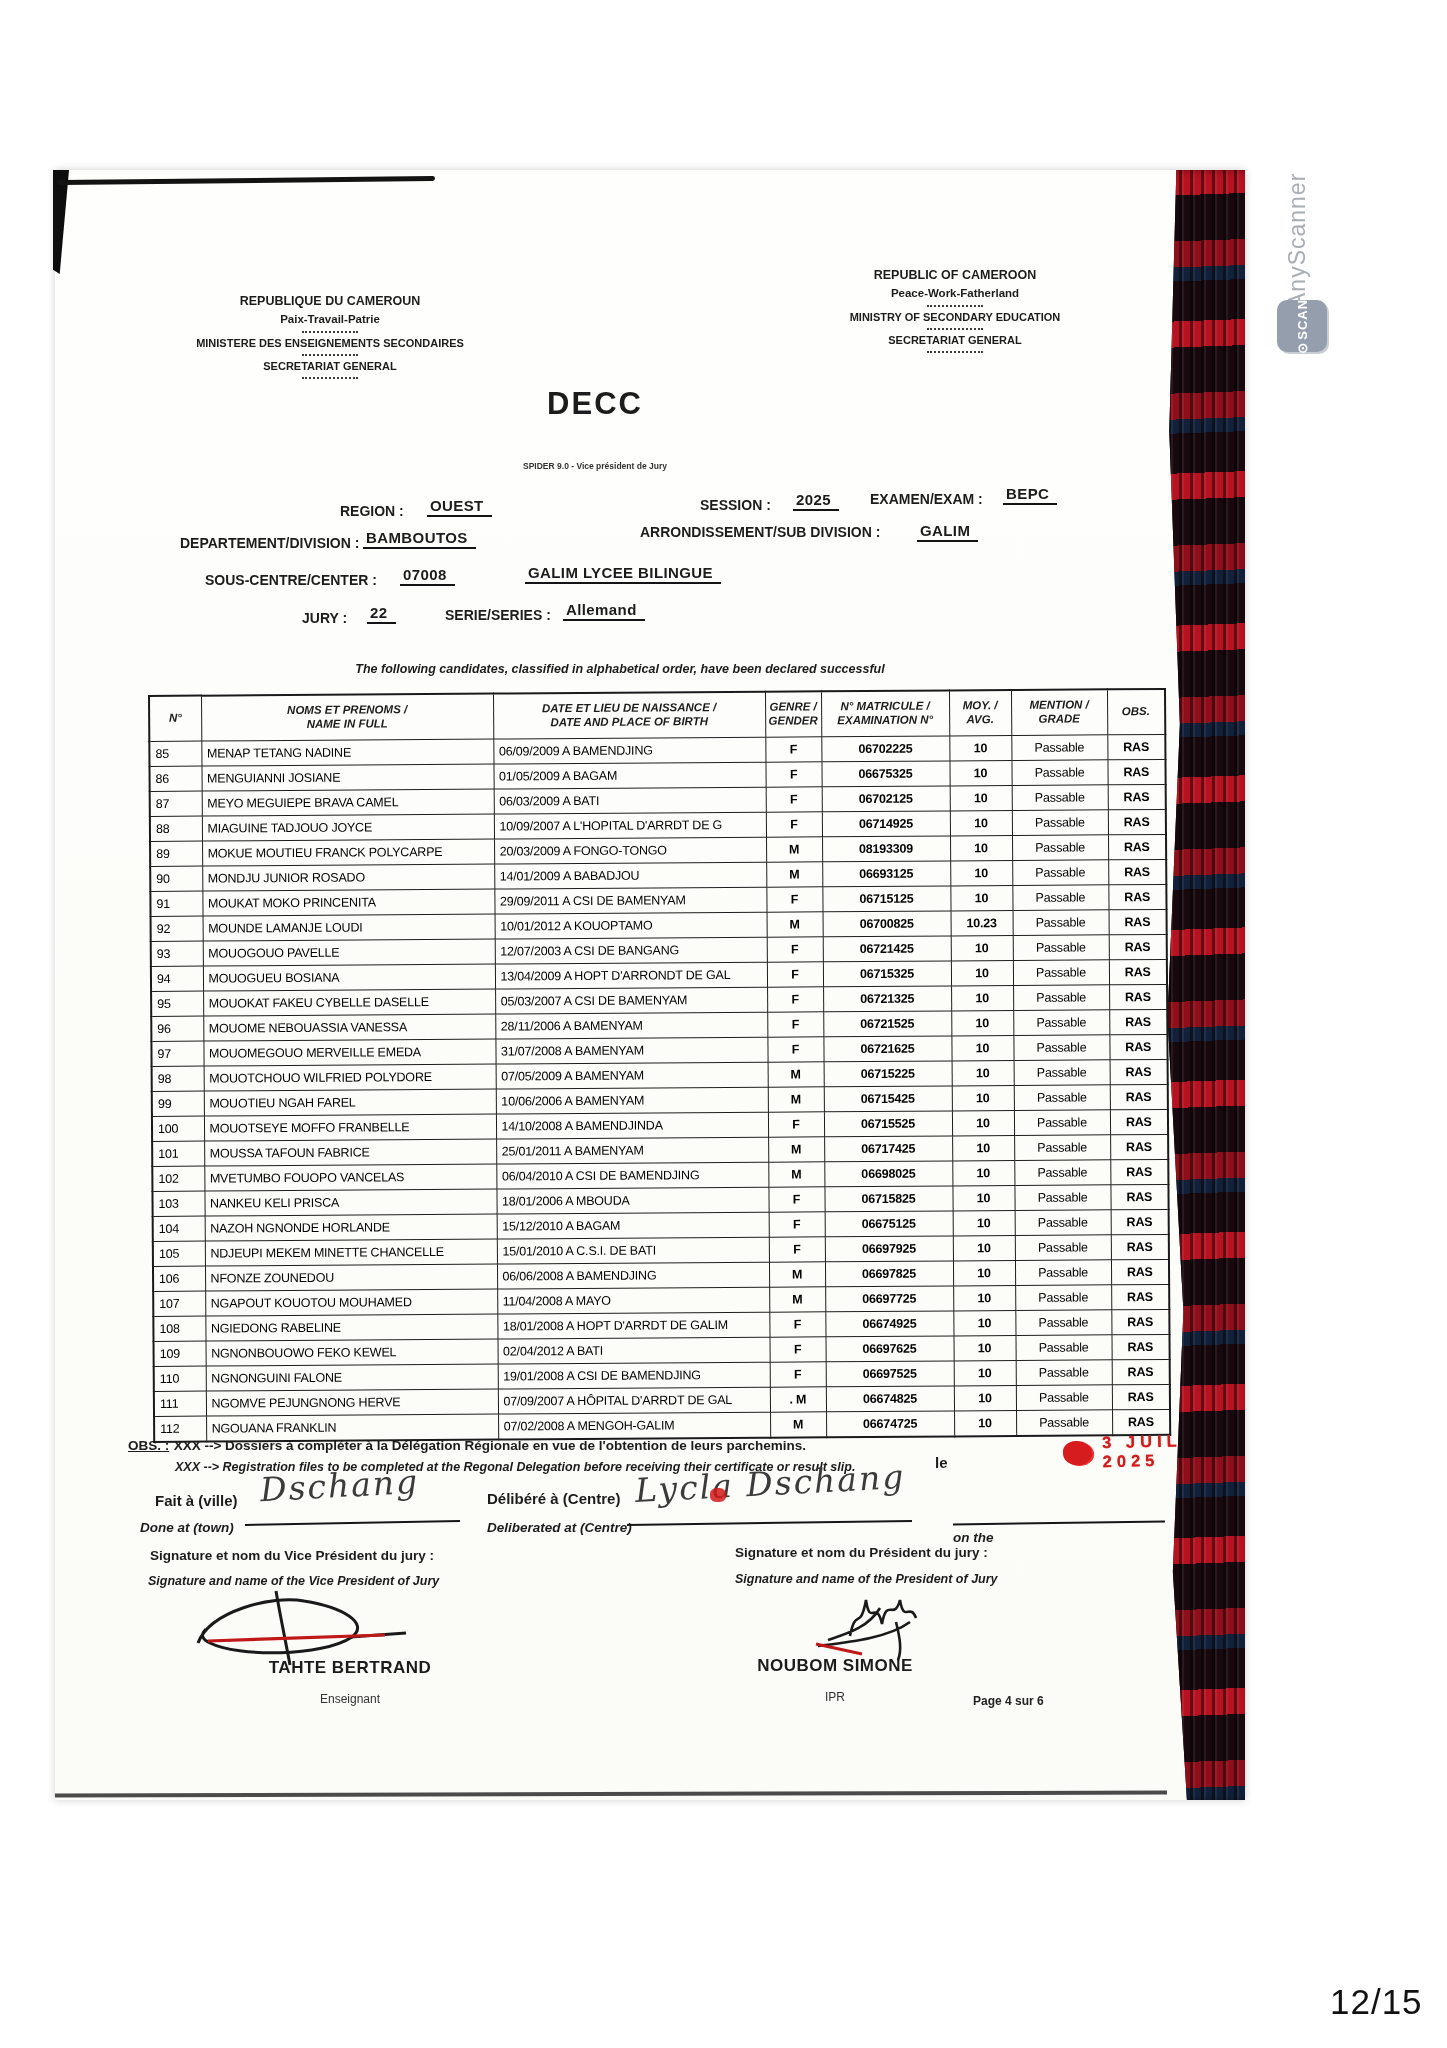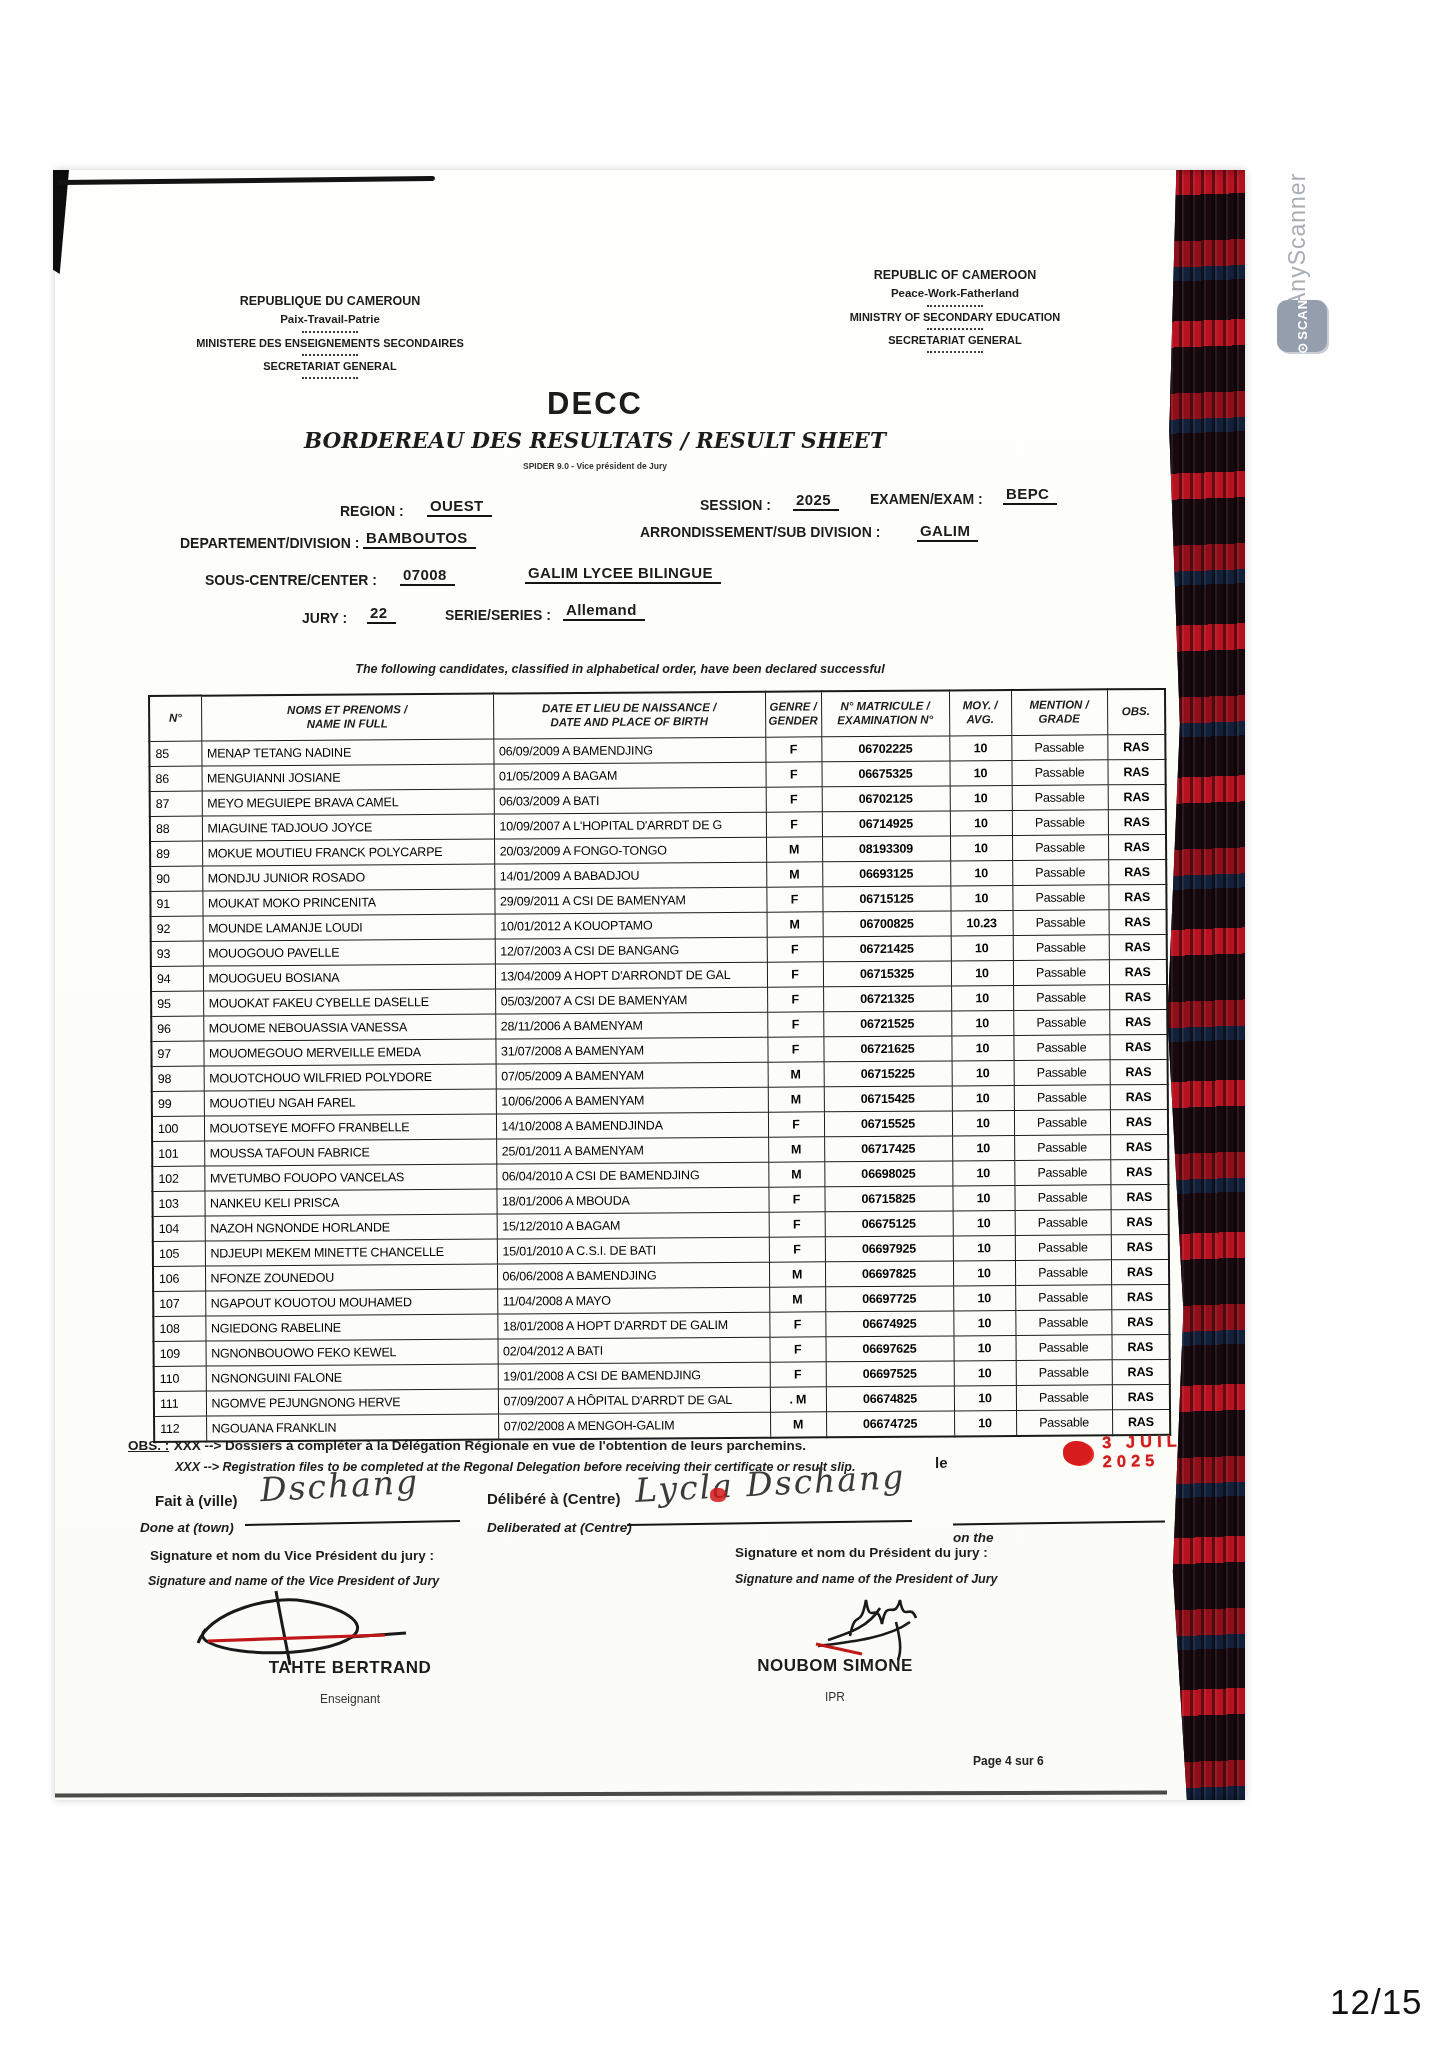--- a/index.html
+++ b/index.html
@@ -125,21 +125,20 @@
       <div class="l1">REPUBLIC OF CAMEROON</div>
       <div class="l2">Peace-Work-Fatherland</div>
       <div class="dash"></div>
       <div class="l3">MINISTRY OF SECONDARY EDUCATION</div>
       <div class="dash"></div>
       <div class="l3">SECRETARIAT GENERAL</div>
       <div class="dash"></div>
     </div>
 
     <div class="abs ctr doc-title" style="left:380px;top:216px;width:320px;">DECC</div>
-    <div class="abs ctr doc-subtitle" style="left:175px;top:258px;width:730px;">BORDEREAU DES RESULTATS / RESULT SHEET</div>
     <div class="abs ctr doc-subnote" style="left:415px;top:291px;width:250px;">SPIDER 9.0 - Vice président de Jury</div>
 
     <div class="abs mlabel" style="left:285px;top:333px;">REGION :</div>
     <div class="abs uval" style="left:372px;top:327px;">OUEST</div>
     <div class="abs mlabel" style="left:645px;top:327px;">SESSION :</div>
     <div class="abs uval" style="left:738px;top:321px;">2025</div>
     <div class="abs mlabel" style="left:815px;top:321px;">EXAMEN/EXAM :</div>
     <div class="abs uval" style="left:948px;top:315px;">BEPC</div>
     <div class="abs mlabel" style="left:125px;top:365px;">DEPARTEMENT/DIVISION :</div>
     <div class="abs uval" style="left:308px;top:359px;">BAMBOUTOS</div>
@@ -553,15 +552,15 @@
     <div class="abs sig-title-en" style="left:680px;top:1402px;">Signature and name of the President of Jury</div>
     <svg class="abs" style="left:755px;top:1418px;" width="150" height="78" viewBox="0 0 150 78">
       <path d="M18,52 C36,46 58,40 70,20 M40,48 C46,18 50,44 56,12 C60,40 66,10 72,36 C77,8 84,34 90,12 C94,36 100,14 106,30" fill="none" stroke="#1a1a1a" stroke-width="2.6"></path>
       <path d="M8,58 C40,54 78,50 100,34" fill="none" stroke="#1a1a1a" stroke-width="2.6"></path>
       <path d="M86,34 C90,50 92,62 88,72" fill="none" stroke="#1a1a1a" stroke-width="2.6"></path>
       <path d="M6,56 L52,66" fill="none" stroke="#c01818" stroke-width="3"></path>
     </svg>
     <div class="abs ctr sig-name" style="left:630px;top:1486px;width:300px;">NOUBOM SIMONE</div>
     <div class="abs ctr sig-role" style="left:630px;top:1520px;width:300px;">IPR</div>
 
-    <div class="abs pg-footer" style="left:918px;top:1584px;">Page 4 sur 6</div>
+    <div class="abs pg-footer" style="left:918px;top:1524px;">Page 4 sur 6</div>
   </div>
 </div>
 
 </body></html>

